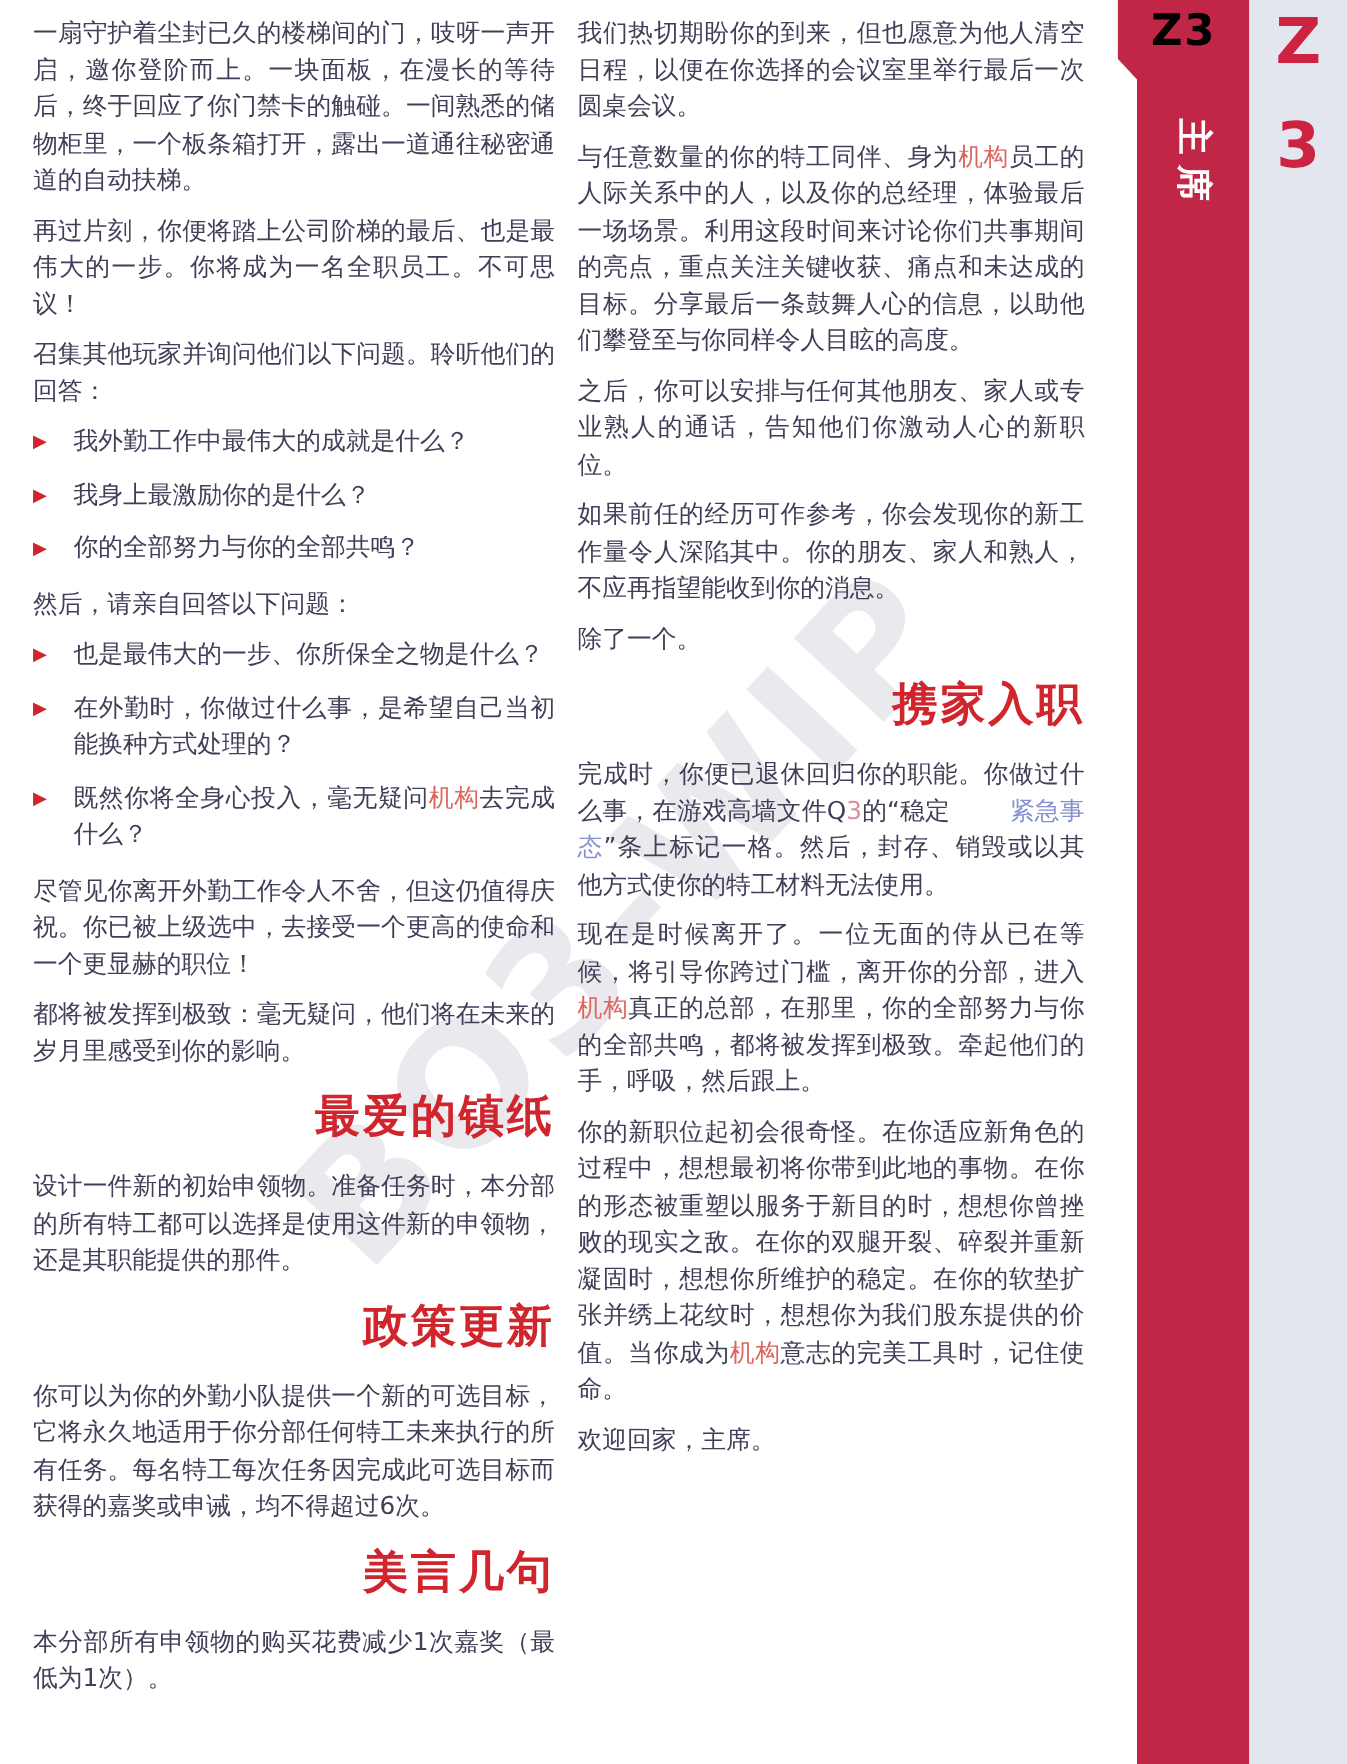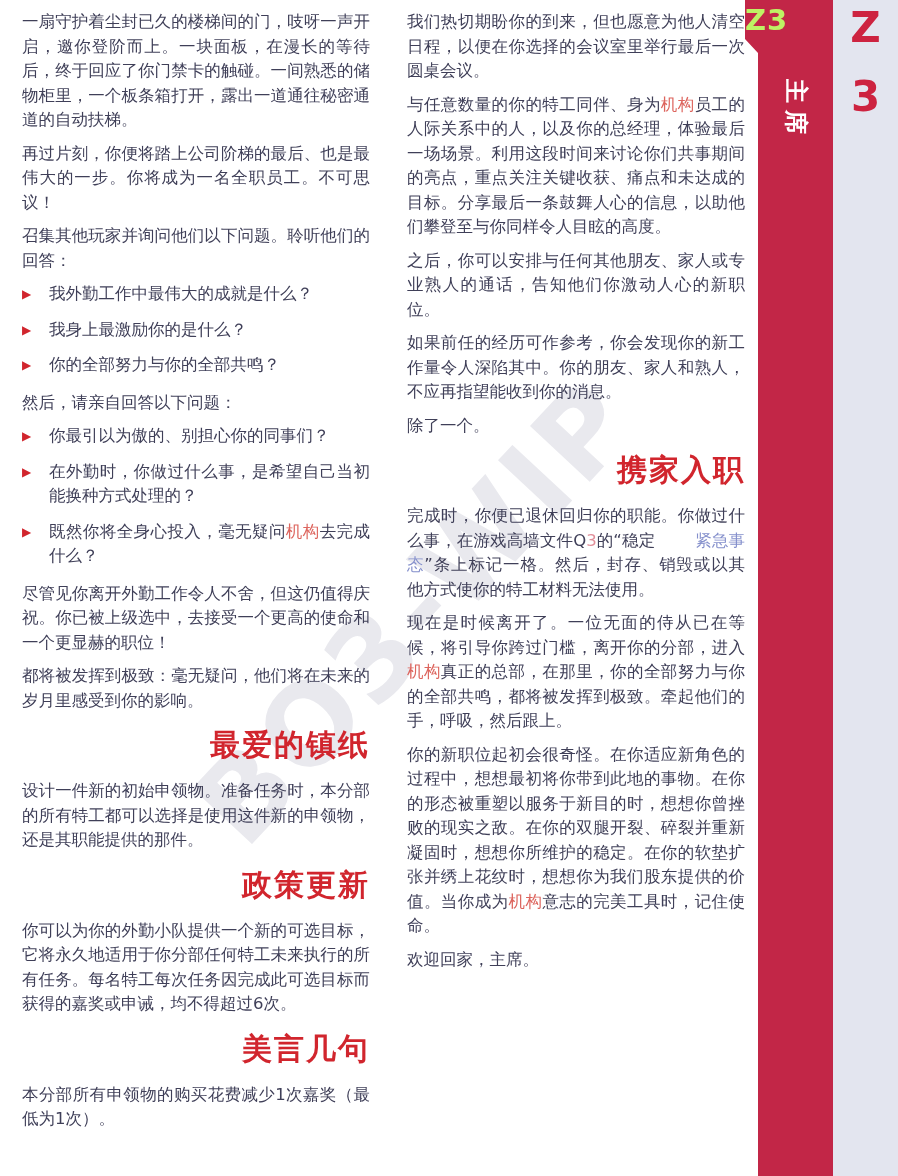--- a/index.html
+++ b/index.html
@@ -21,21 +21,21 @@
   }
 
   
   .col {
     position:absolute; top:10px; z-index:1;
     color:var(--body-ink,#3f3f58);
     font-size:16.5px; line-height:24.5px;
     text-align:justify; word-break:break-all;
   }
   .col-left  { left:22px;  width:348px; }
-  .col-right { left:407px; width:338px; }
+  .col-right { left:385px; width:338px; }
 
   .col p { margin:0 0 9px 0; }
   .col h2 {
     margin:14px 0 16px 0;
     font-size:30px; line-height:36px;
     color:var(--heading-red,#d1252d);
     font-weight:800; letter-spacing:2px;
     text-align:right;
   }
   .col ul { list-style:none; margin:5px 0 13px 0; padding:0; }
@@ -52,21 +52,21 @@
   
   .side-tab {
     position:absolute; left:745px; top:0;
     width:88px; height:1176px;
     background:var(--bar-red,#c22647);
     clip-path:polygon(0 0, 100% 0, 100% 100%, 13px 100%, 13px 53px, 0 39px);
     z-index:3;
   }
   .tab-code {
     position:absolute; top:3px; left:0; right:0;
-    color:#bef264;
+    text-align:center; color:#000000;
     font-size:29px; font-weight:800; letter-spacing:1px; line-height:34px;
   }
   .tab-title-wrap {
     position:absolute; top:44px; left:13px;
     width:75px; height:132px;
     display:flex; align-items:center; justify-content:center;
   }
   .tab-title-wrap span {
     display:block; transform:rotate(90deg);
     color:#ffffff; font-size:24px; font-weight:800;
@@ -98,21 +98,21 @@
       <p><span>一扇守护着尘封已久的楼梯间的门，吱呀一声开启，邀你登阶而上。一块面板，在漫长的等待后，终于回应了你门禁卡的触碰。一间熟悉的储物柜里，一个板条箱打开，露出一道通往秘密通道的自动扶梯。</span></p>
       <p><span>再过片刻，你便将踏上公司阶梯的最后、也是最伟大的一步。你将成为一名全职员工。不可思议！</span></p>
       <p><span>召集其他玩家并询问他们以下问题。聆听他们的回答：</span></p>
       <ul>
         <li><span class="marker">▶</span><span><span>我外勤工作中最伟大的成就是什么？</span></span></li>
         <li><span class="marker">▶</span><span><span>我身上最激励你的是什么？</span></span></li>
         <li><span class="marker">▶</span><span><span>你的全部努力与你的全部共鸣？</span></span></li>
       </ul>
       <p><span>然后，请亲自回答以下问题：</span></p>
       <ul>
-        <li><span class="marker">▶</span><span><span>你最引以为傲的、别担心你的同事们？</span></span></li>
+        <li><span class="marker">▶</span><span><span>也是最伟大的一步、你所保全之物是什么？</span></span></li>
         <li><span class="marker">▶</span><span><span>在外勤时，你做过什么事，是希望自己当初能换种方式处理的？</span></span></li>
         <li><span class="marker">▶</span><span><span>既然你将全身心投入，毫无疑问</span><span class="seg-red">机构</span><span>去完成什么？</span></span></li>
       </ul>
       <p><span>尽管见你离开外勤工作令人不舍，但这仍值得庆祝。你已被上级选中，去接受一个更高的使命和一个更显赫的职位！</span></p>
       <p><span>都将被发挥到极致：毫无疑问，他们将在未来的岁月里感受到你的影响。</span></p>
       <h2>最爱的镇纸</h2>
       <p><span>设计一件新的初始申领物。准备任务时，本分部的所有特工都可以选择是使用这件新的申领物，还是其职能提供的那件。</span></p>
       <h2>政策更新</h2>
       <p><span>你可以为你的外勤小队提供一个新的可选目标，它将永久地适用于你分部任何特工未来执行的所有任务。每名特工每次任务因完成此可选目标而获得的嘉奖或申诫，均不得超过6次。</span></p>
       <h2>美言几句</h2>

